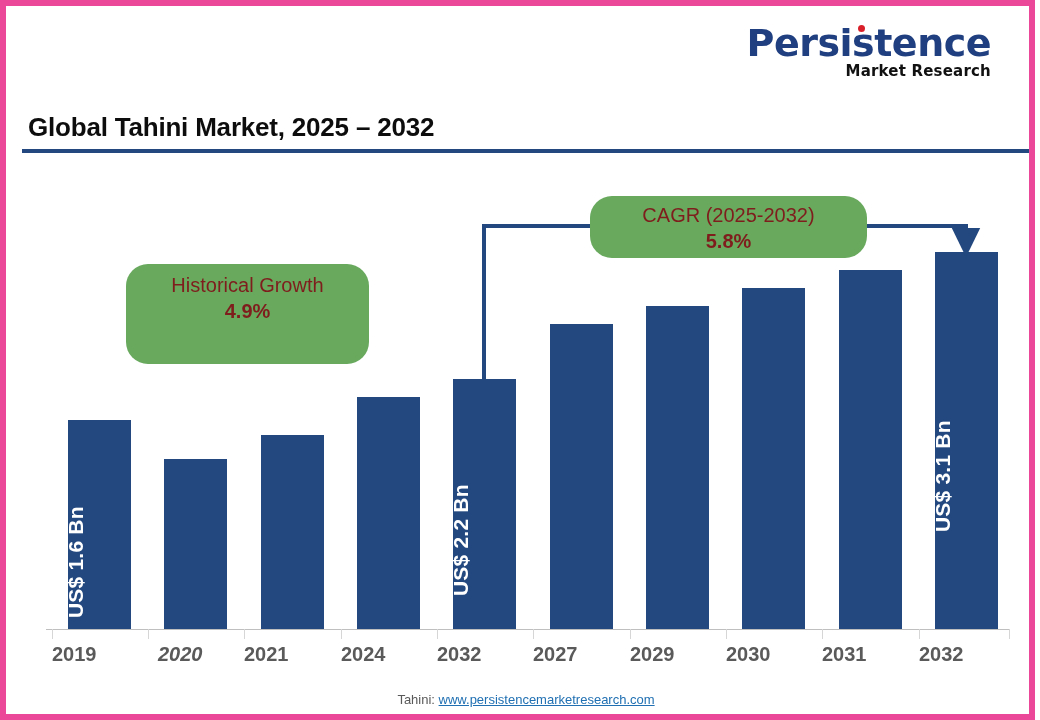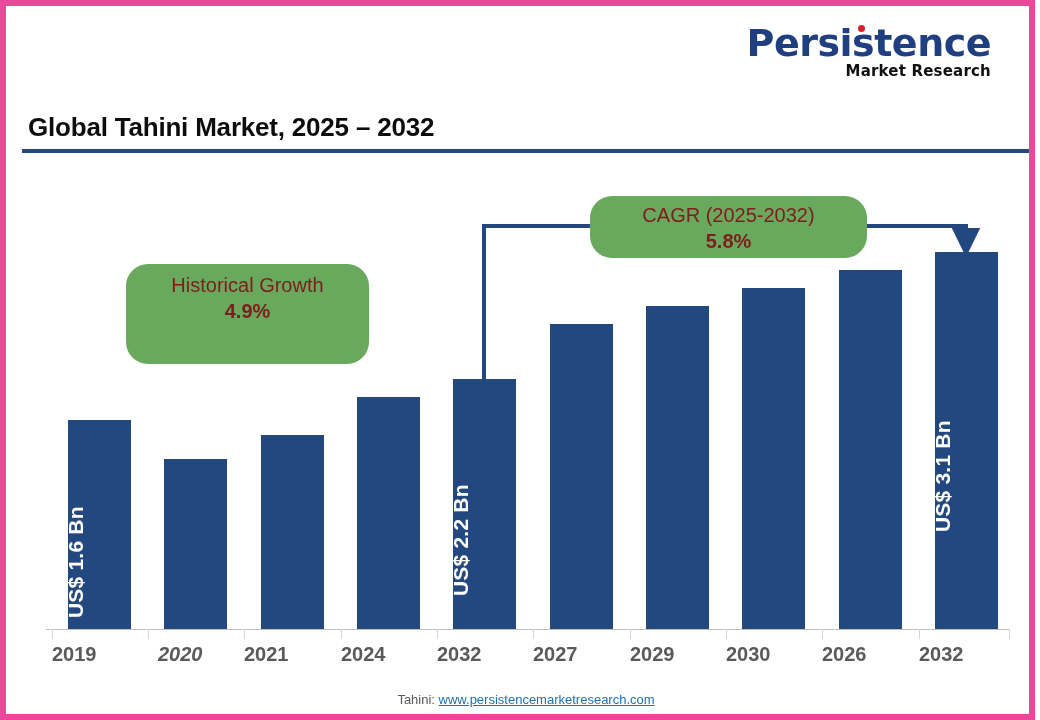--- a/index.html
+++ b/index.html
@@ -242,21 +242,21 @@
     <div class="axis-tick" style="left:1003px;"></div>
 
     <div class="cat-label" style="left:46px; width:96px;">2019</div>
     <div class="cat-label" style="left:152px; width:96px;font-style:italic;">2020</div>
     <div class="cat-label" style="left:238px; width:96px;">2021</div>
     <div class="cat-label" style="left:335px; width:96px;">2024</div>
     <div class="cat-label" style="left:431px; width:96px;">2032</div>
     <div class="cat-label" style="left:527px; width:96px;">2027</div>
     <div class="cat-label" style="left:624px; width:96px;">2029</div>
     <div class="cat-label" style="left:720px; width:96px;">2030</div>
-    <div class="cat-label" style="left:816px; width:96px;">2026</div>
+    <div class="cat-label" style="left:816px; width:96px;">2031</div>
     <div class="cat-label" style="left:913px; width:96px;">2032</div>
   </div>
 
   <div class="badge" id="badge-historical">
     <div class="badge-line">Historical Growth</div>
     <div class="badge-value">4.9%</div>
   </div>
 
   <div class="badge" id="badge-cagr">
     <div class="badge-line">CAGR (2025-2032)</div>

